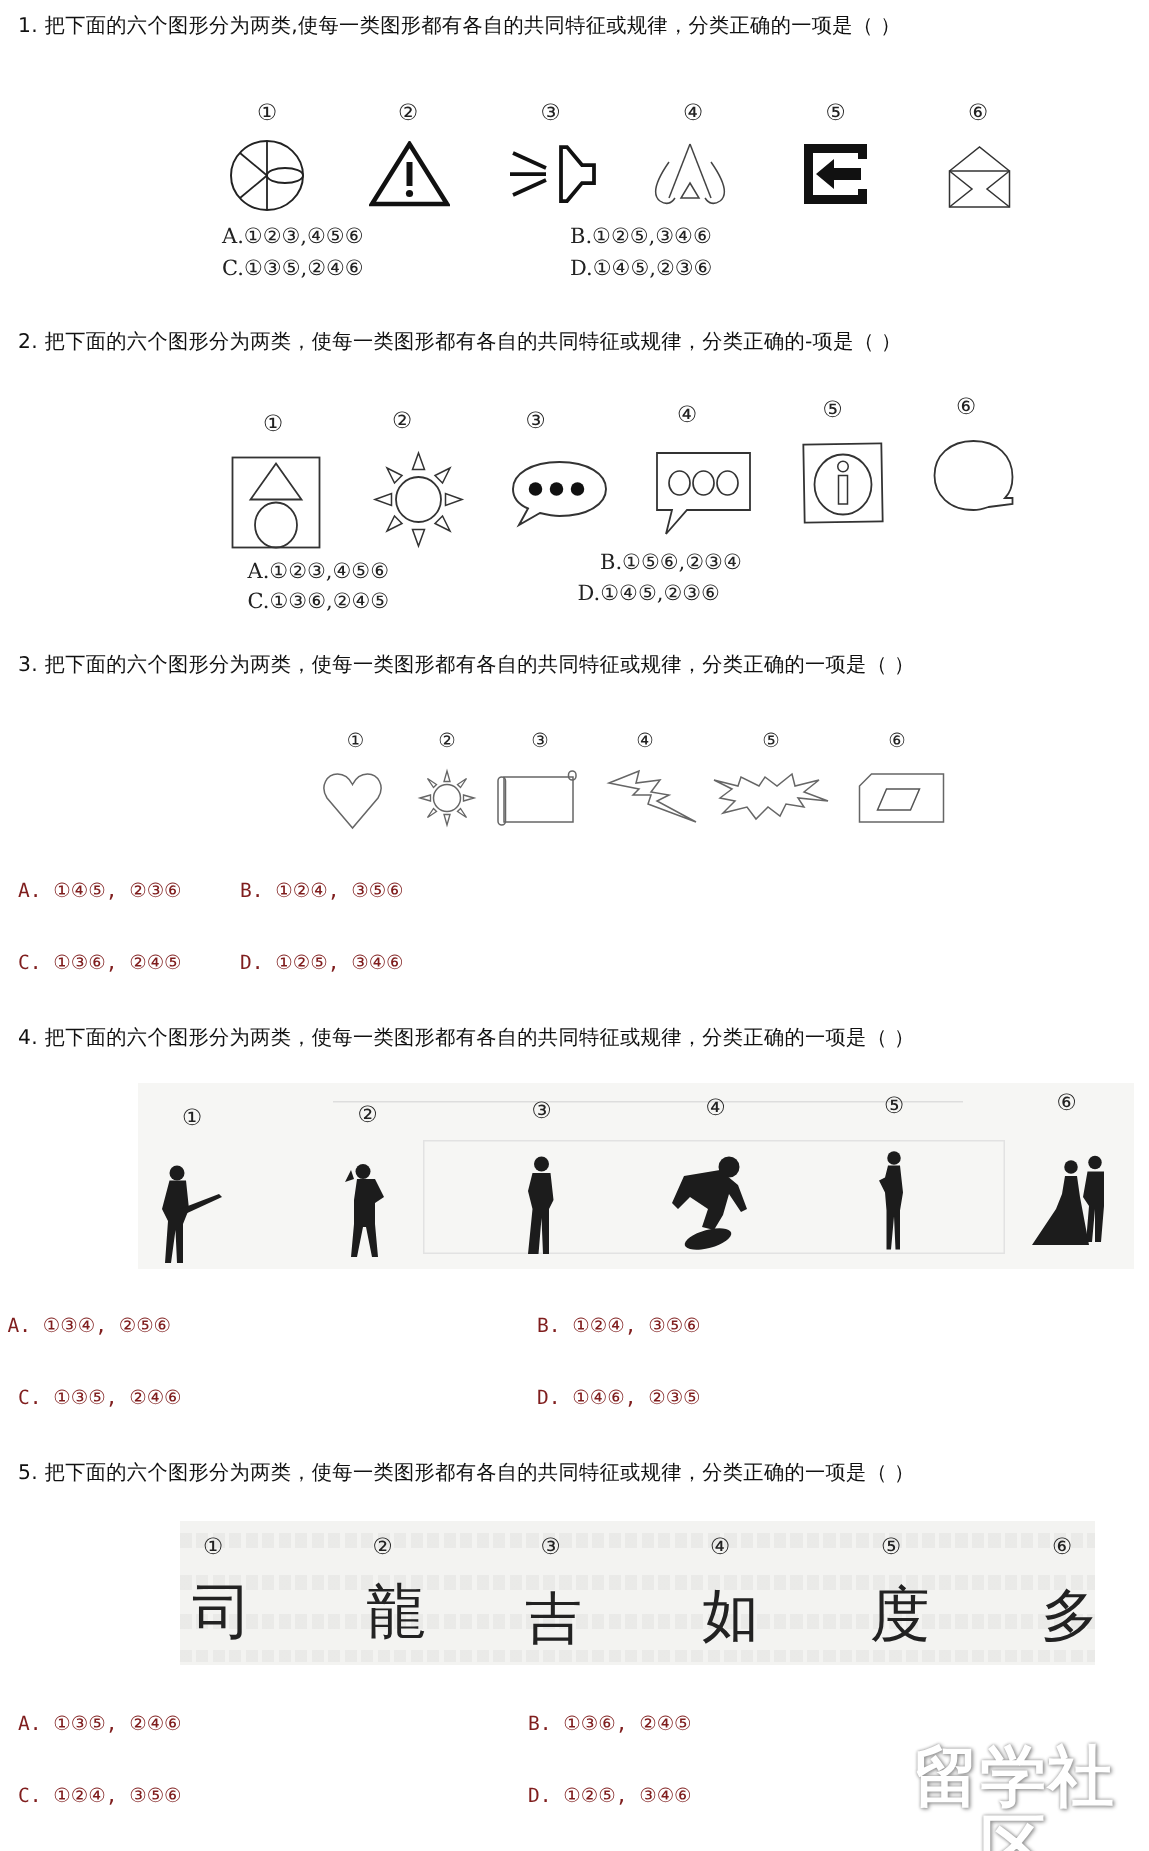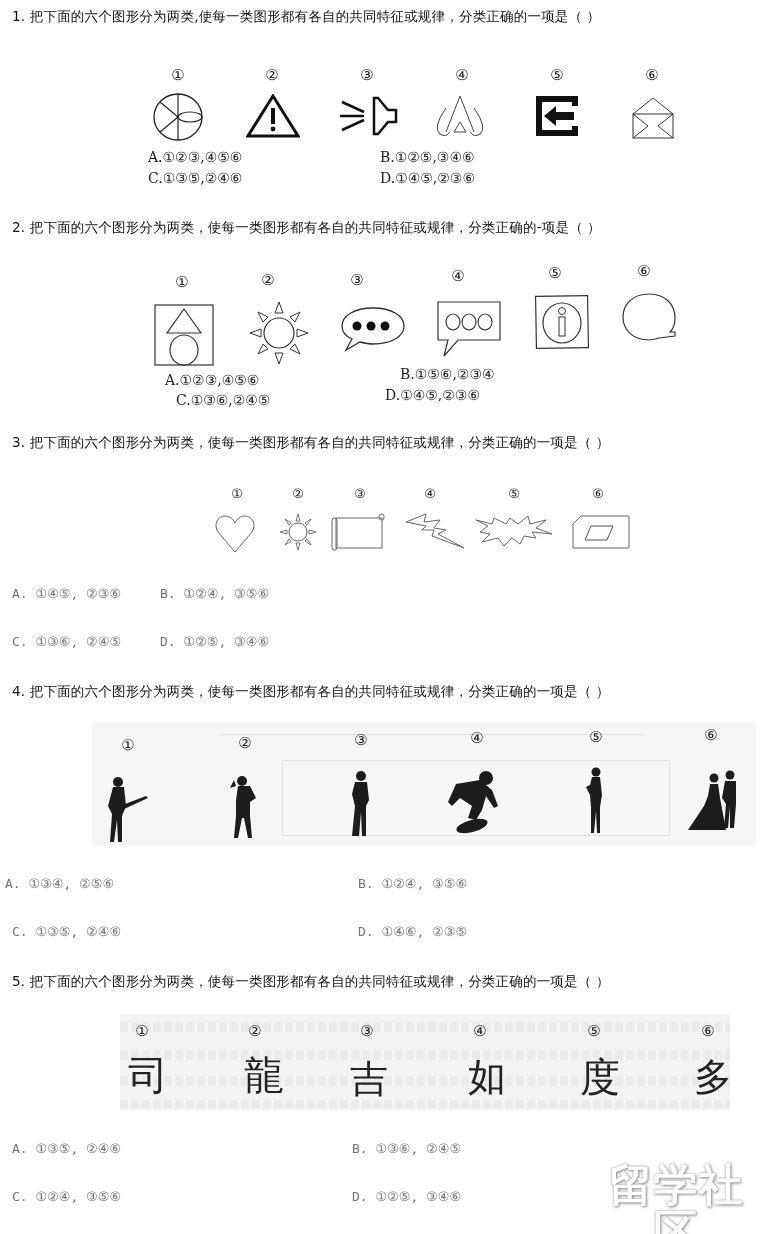--- a/index.html
+++ b/index.html
@@ -2,21 +2,21 @@
 <html><head>
 <meta charset="utf-8">
 <style>
   html, body { margin:0; padding:0; background:#ffffff; }
   body { width:766px; height:1234px; position:relative; overflow:hidden;
          font-family:"DejaVu Sans", sans-serif; color:#111; }
   .q-title { position:absolute; left:12px; font-size:13.5px; letter-spacing:0.2px; white-space:nowrap; }
   .num-label { position:absolute; font-family:"DejaVu Serif", serif; font-size:15px; color:#222; transform:translateX(-50%); }
   .fig { position:absolute; }
   .opt-serif { position:absolute; font-family:"DejaVu Serif", serif; font-size:14px; color:#222; white-space:nowrap; }
-  .opt-mono { position:absolute; font-family:"DejaVu Sans Mono", monospace; font-size:13px; color:#737373; white-space:nowrap; }
+  .opt-mono { position:absolute; font-family:"DejaVu Sans Mono", monospace; font-size:13px; color:#7f1d1d; white-space:nowrap; }
   .scan-bg { position:absolute; background:#f6f6f4; }
   .watermark { position:absolute; left:596px; right:10px; top:1162px; text-align:center; }
   .wm-big { font-family:"DejaVu Sans", sans-serif; font-weight:bold; font-size:44px; color:#fff;
             text-shadow: 0 0 2px #999, 1px 1px 3px #888; letter-spacing:1px; line-height:46px; }
 </style>
 </head>
 <body>
 
 <div class="q-title" style="top:8px">1. 把下面的六个图形分为两类,使每一类图形都有各自的共同特征或规律，分类正确的一项是（   ）</div>
 
@@ -110,21 +110,21 @@
   <ellipse cx="28" cy="29" rx="19" ry="20" fill="none" stroke="#333" stroke-width="1.2"></ellipse>
   <circle cx="28" cy="17" r="3.5" fill="none" stroke="#333" stroke-width="1"></circle>
   <rect x="25" y="23" width="6" height="19" fill="none" stroke="#333" stroke-width="1"></rect>
 </svg>
 <svg class="fig" style="left:621px;top:292px" width="58" height="52">
   <path d="M28 2 C44 2 54 12 54 26 C54 32 52 37 49 40 L54 40 L54 44 L38 46 C35 47 31 48 28 48 C12 48 2 38 2 25 C2 12 12 2 28 2 Z" fill="none" stroke="#333" stroke-width="1.2"></path>
 </svg>
 
 <span class="opt-serif" style="left:165px;top:372px">A.①②③,④⑤⑥</span>
 <span class="opt-serif" style="left:400px;top:366px">B.①⑤⑥,②③④</span>
-<span class="opt-serif" style="left:176px;top:392px">C.①③⑥,②④⑤</span>
+<span class="opt-serif" style="left:165px;top:392px">C.①③⑥,②④⑤</span>
 <span class="opt-serif" style="left:385px;top:387px">D.①④⑤,②③⑥</span>
 
 <div class="q-title" style="top:434px">3. 把下面的六个图形分为两类，使每一类图形都有各自的共同特征或规律，分类正确的一项是（   ）</div>
 
 <span class="num-label" style="left:237px;top:486px;font-size:13px">①</span>
 <span class="num-label" style="left:298px;top:486px;font-size:13px">②</span>
 <span class="num-label" style="left:360px;top:486px;font-size:13px">③</span>
 <span class="num-label" style="left:430px;top:486px;font-size:13px">④</span>
 <span class="num-label" style="left:514px;top:486px;font-size:13px">⑤</span>
 <span class="num-label" style="left:598px;top:486px;font-size:13px">⑥</span>

